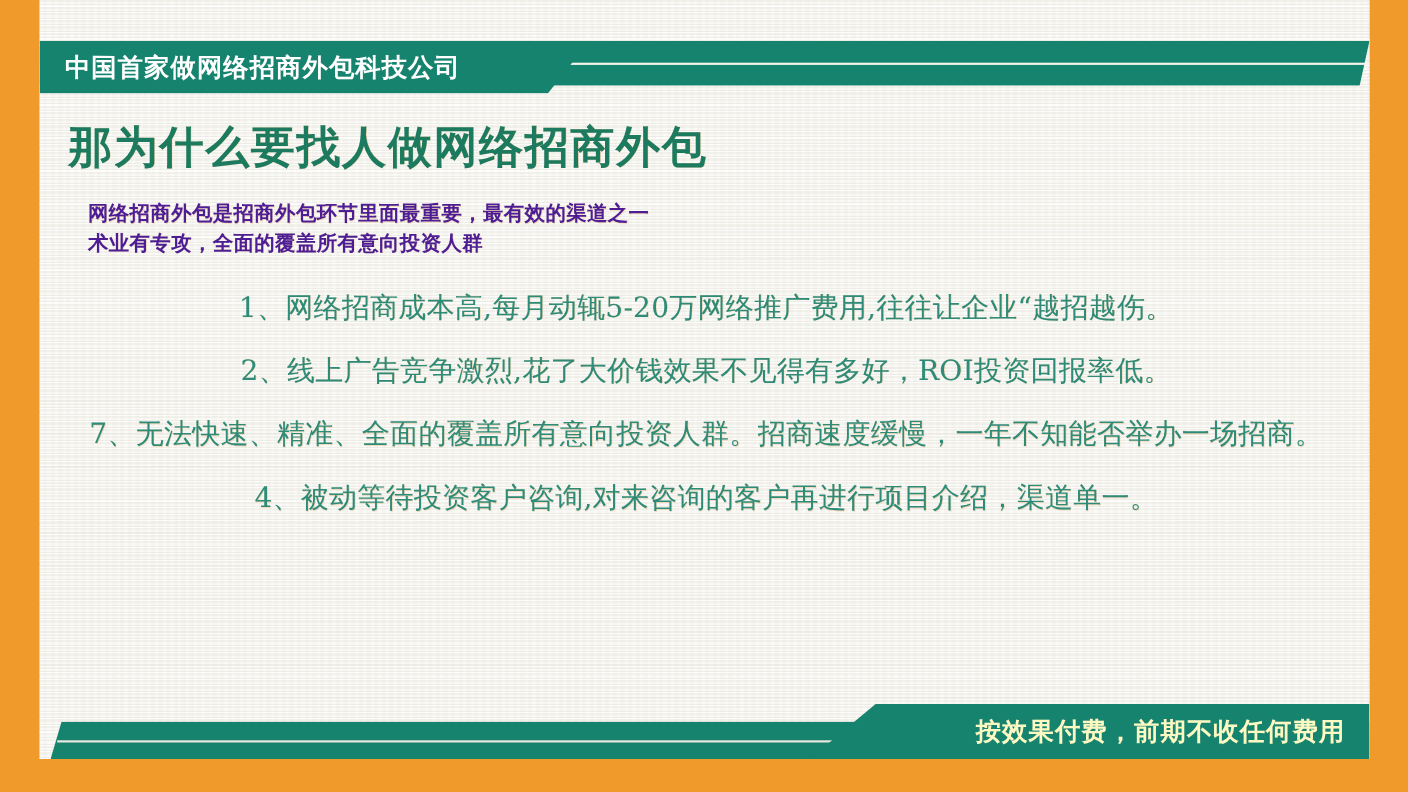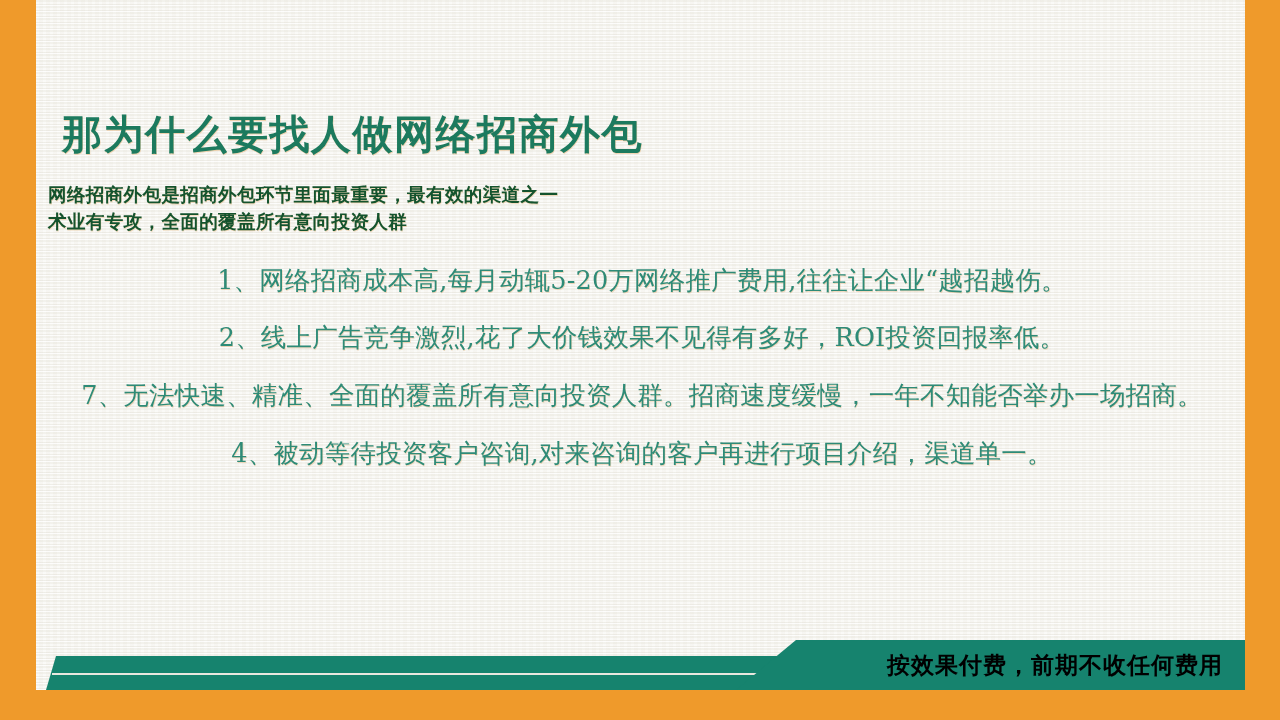--- a/index.html
+++ b/index.html
@@ -111,23 +111,23 @@
   .main-title {
     margin-left: 26px;
     color: #1c7a5e;
     font-size: 40px;
     font-weight: bold;
     letter-spacing: 1.5px;
     line-height: 1.2;
     text-shadow: 0.5px 0.5px 0 rgba(230,150,60,0.35);
   }
   .sub-lines {
-    margin-left: 12px;
+    margin-left: 44px;
     margin-top: 24px;
-    color: #14532d;
+    color: #4c1d95;
     font-size: 18.5px;
     font-weight: bold;
     line-height: 1.45;
     letter-spacing: 0.4px;
     text-shadow: 0.5px 0.5px 0 rgba(230,150,60,0.30);
   }
   .sub-line { white-space: nowrap; }
 
   .points {
     margin-left: 26px;
@@ -180,35 +180,42 @@
     top: 0px;
     width: 509px;
     height: 50px;
     background: #16836e;
     clip-path: polygon(60px 0, 509px 0, 509px 50px, 0 50px);
     display: flex;
     align-items: center;
     justify-content: flex-end;
   }
   .footer-text {
-    color: #000000;
+    color: #fef9c3;
     font-size: 23px;
     font-weight: bold;
     letter-spacing: 1px;
     margin-right: 22px;
     white-space: nowrap;
   }
 </style>
 </head>
 <body>
 
 <div class="slide">
 
   <div class="paper"></div>
 
+  <div class="header-band">
+    <div class="header-strip"></div>
+    <div class="header-hairline"></div>
+    <div class="header-block">
+      <span class="header-title">中国首家做网络招商外包科技公司</span>
+    </div>
+  </div>
 
   <div class="content">
 
     <div class="main-title">那为什么要找人做网络招商外包</div>
 
     <div class="sub-lines">
       <div class="sub-line">网络招商外包是招商外包环节里面最重要，最有效的渠道之一</div>
       <div class="sub-line">术业有专攻，全面的覆盖所有意向投资人群</div>
     </div>
 

